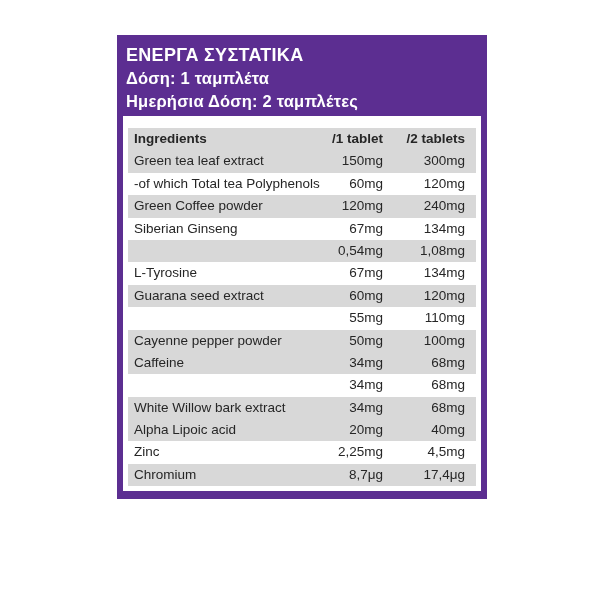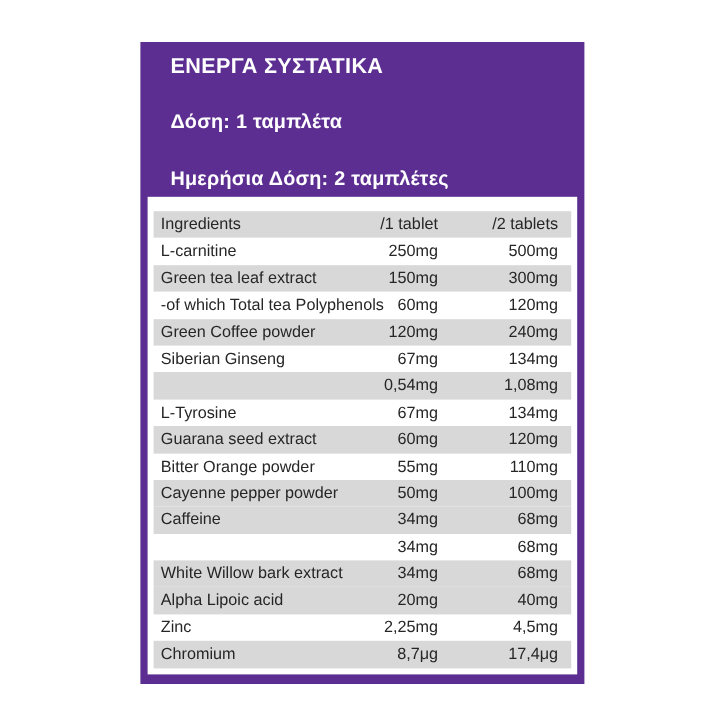--- a/index.html
+++ b/index.html
@@ -12,62 +12,57 @@
   html,body{margin:0;padding:0;}
   body{
     width:600px;height:600px;background:#ffffff;position:relative;
     font-family:"Liberation Sans", sans-serif;
   }
   .card{
     position:absolute;left:117px;top:35px;width:370px;
     background:var(--purple);
   }
   .card-header{
-    padding:8px 16px 4px 25px;color:var(--header-text);
+    padding:8px 16px 4px 9px;color:var(--header-text);
   }
   .card-title{
     font-size:18px;font-weight:700;letter-spacing:.3px;line-height:24px;
   }
   .card-sub{
-    font-size:16.5px;font-weight:600;line-height:22.5px;letter-spacing:.2px;margin-top:24px;
+    font-size:16.5px;font-weight:600;line-height:22.5px;letter-spacing:.2px;
   }
   .table-wrap{
     background:#ffffff;margin:0 6px 8px 6px;padding:12px 5px 5px 5px;
   }
   .row{
     position:relative;height:22.4px;line-height:22.4px;
     font-size:13.5px;color:var(--text);white-space:nowrap;
   }
   .row.gray{background:var(--row-gray);}
-  .row.head{font-weight:400;}
+  .row.head{font-weight:700;}
   .c1{padding-left:6px;}
-  .c2{position:absolute;top:0;right:111px;}
+  .c2{position:absolute;top:0;right:93px;}
   .c3{position:absolute;top:0;right:11px;margin-left:28px;}
 </style>
 </head>
 <body>
 
 <div class="card">
   <div class="card-header">
     <div class="card-title">ΕΝΕΡΓΑ ΣΥΣΤΑΤΙΚΑ</div>
     <div class="card-sub">Δόση: 1 ταμπλέτα</div>
     <div class="card-sub">Ημερήσια Δόση: 2 ταμπλέτες</div>
   </div>
   <div class="table-wrap">
     <div class="row head gray">
       <span class="c1">Ingredients</span>
       <span class="c2">/1 tablet</span>
       <span class="c3">/2 tablets</span>
     </div>
     <div>
-  <div class="row">
-    <span class="c1">L-carnitine</span>
-    <span class="c2">250mg</span>
-    <span class="c3">500mg</span>
-  </div>
 
   <div class="row gray">
     <span class="c1">Green tea leaf extract</span>
     <span class="c2">150mg</span>
     <span class="c3">300mg</span>
   </div>
 
   <div class="row">
     <span class="c1">-of which Total tea Polyphenols</span>
     <span class="c2">60mg</span>
@@ -97,21 +92,20 @@
     <span class="c3">134mg</span>
   </div>
 
   <div class="row gray">
     <span class="c1">Guarana seed extract</span>
     <span class="c2">60mg</span>
     <span class="c3">120mg</span>
   </div>
 
   <div class="row">
-    <span class="c1">Bitter Orange powder</span>
     <span class="c2">55mg</span>
     <span class="c3">110mg</span>
   </div>
 
   <div class="row gray">
     <span class="c1">Cayenne pepper powder</span>
     <span class="c2">50mg</span>
     <span class="c3">100mg</span>
   </div>
 

